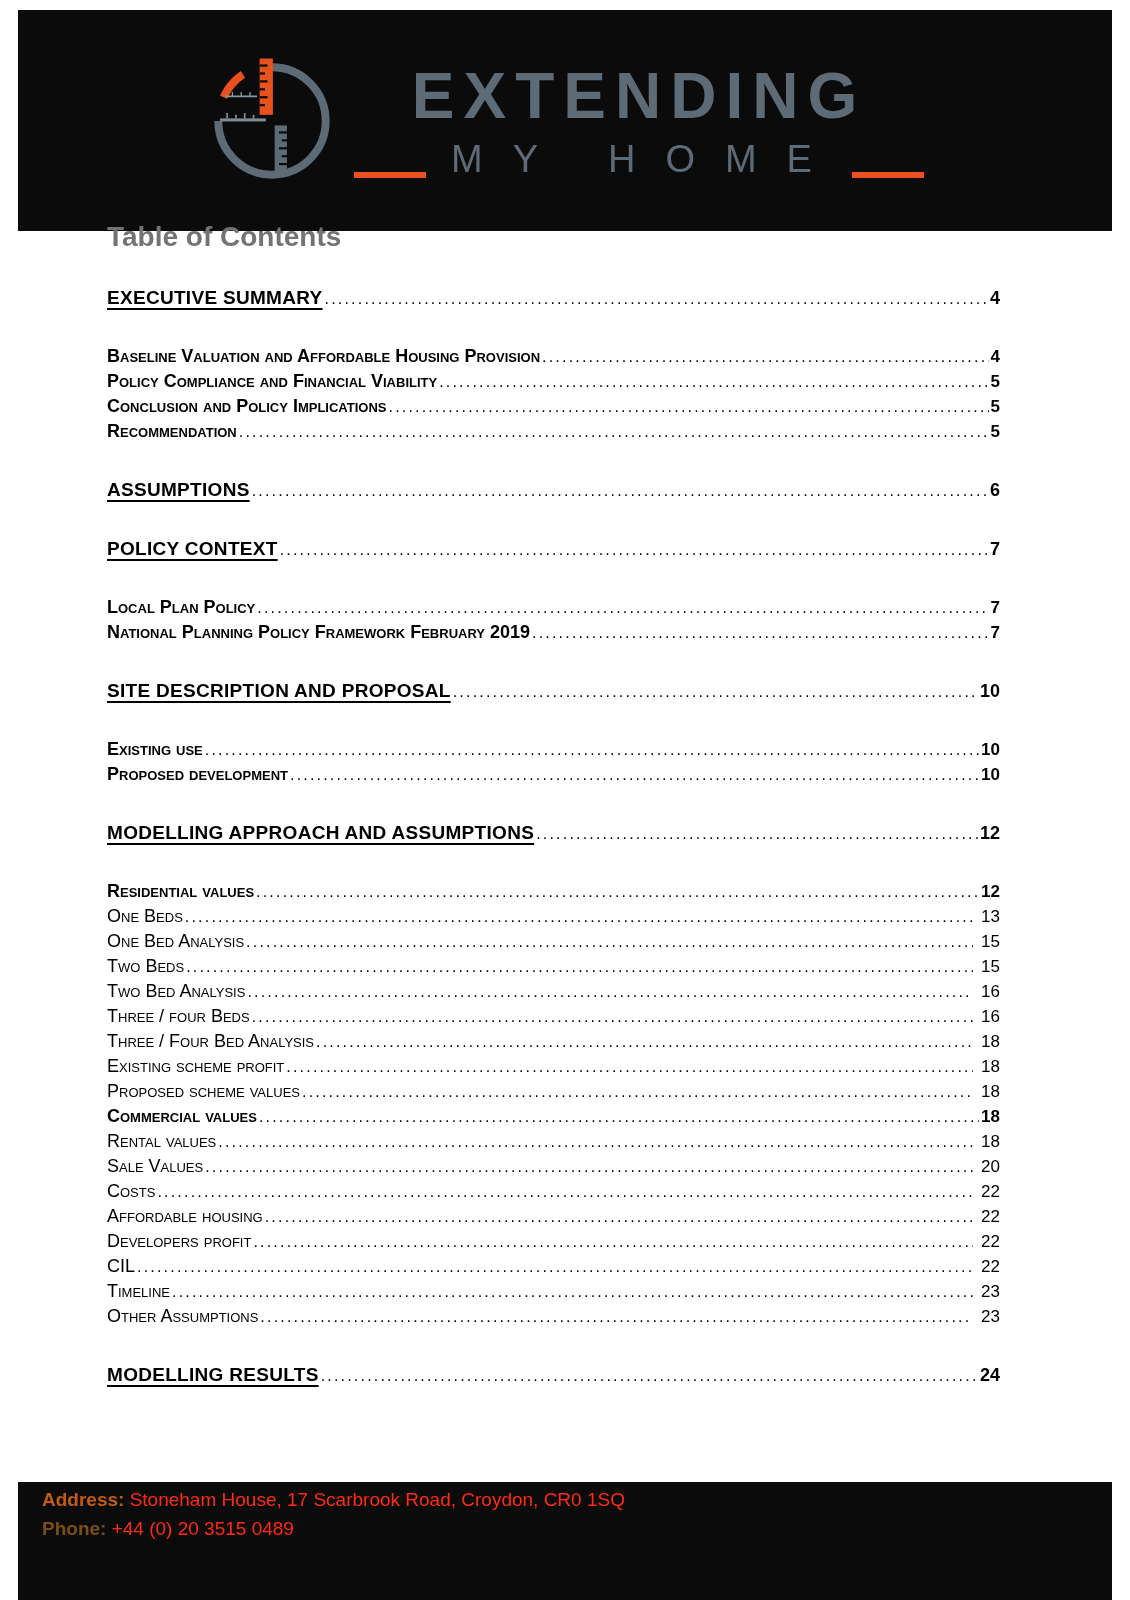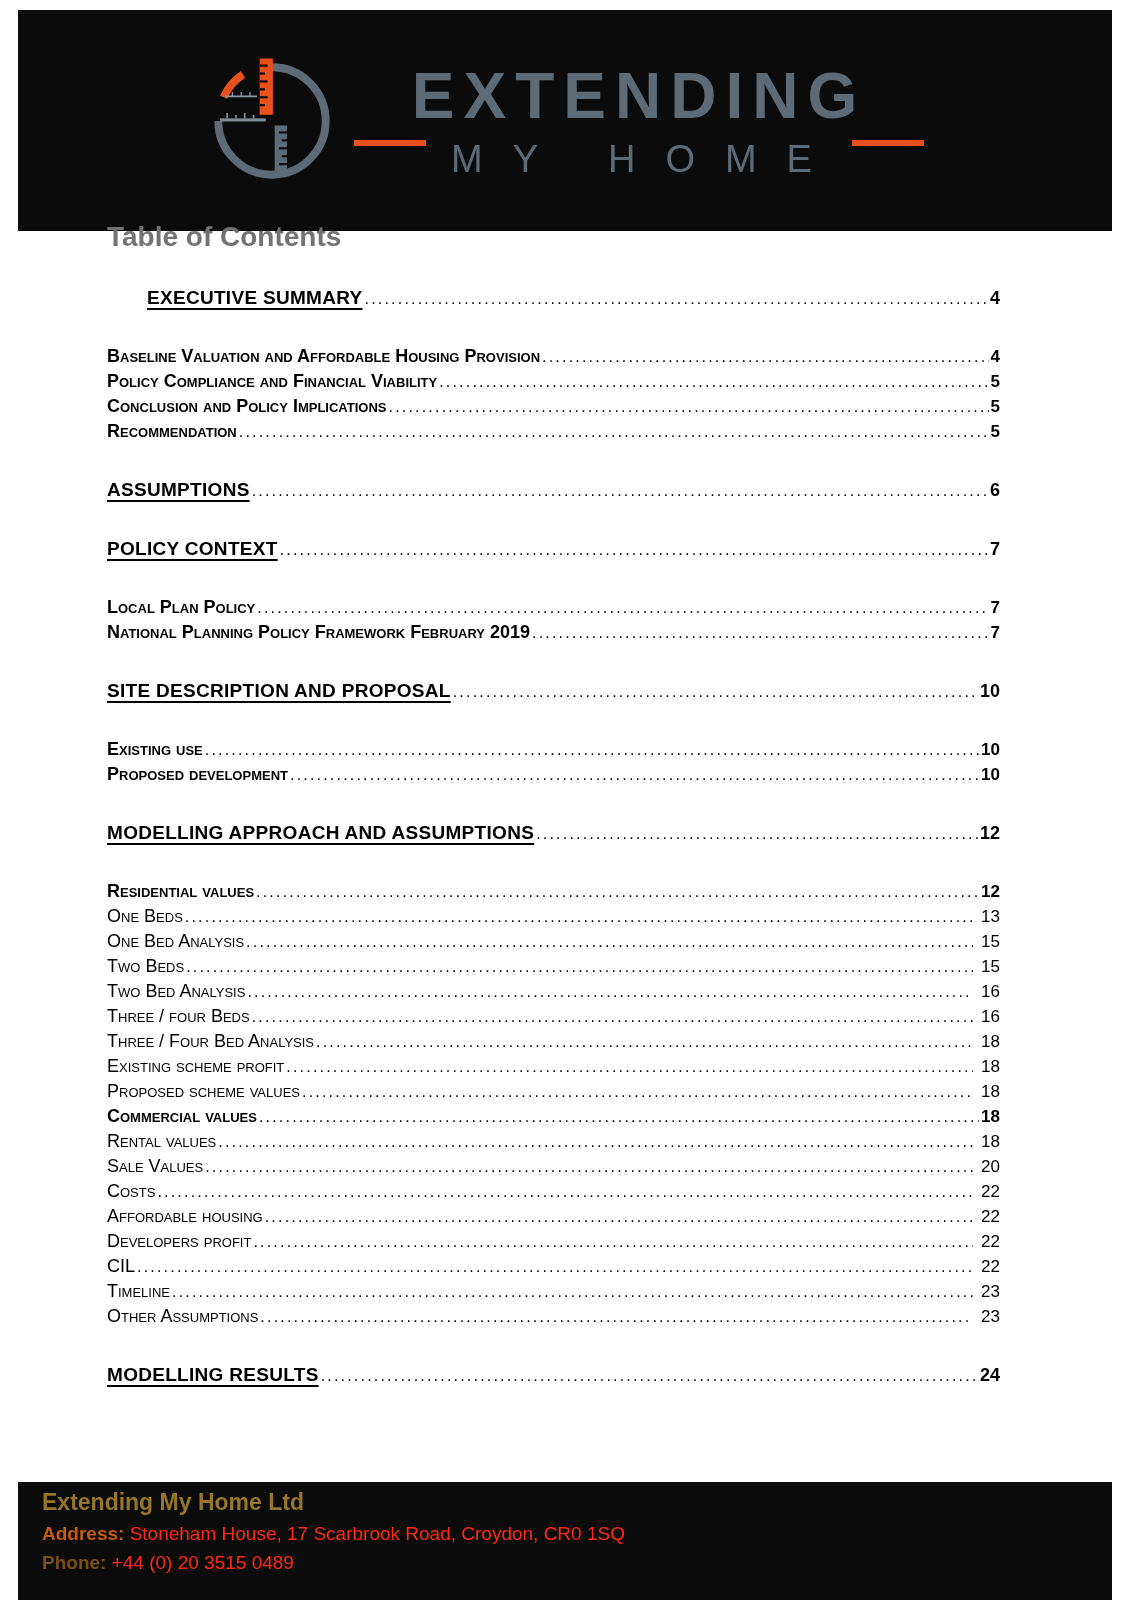--- a/index.html
+++ b/index.html
@@ -18,39 +18,39 @@
     background: #0b0b0b;
     display: flex; align-items: center; justify-content: center;
   }
   .logo { display: flex; align-items: center; gap: 16px; }
   .logo-icon { width: 132px; height: 132px; flex: 0 0 auto; }
   .logo-text { display: flex; flex-direction: column; align-items: center; }
   .logo-main {
     font-size: 64px; font-weight: bold; letter-spacing: 9px;
     color: #5d6b77; line-height: 1; white-space: nowrap;
   }
-  .logo-sub-row { display: flex; align-items: flex-start; gap: 10px; margin-top: 12px; }
+  .logo-sub-row { display: flex; align-items: flex-end; gap: 10px; margin-top: 12px; }
   .logo-dash { width: 72px; height: 6px; background: #e8501e; }
   .logo-sub {
     font-size: 38px; font-weight: normal; letter-spacing: 30px; text-indent: 15px;
     color: #5d6b77; line-height: 1; white-space: nowrap;
   }
 
   
   .toc { position: absolute; top: 222px; left: 107px; right: 130px; }
   .toc-title {
     color: #737373; font-size: 28px; font-weight: bold;
     margin: 0 0 32px 0; line-height: 1.1;
   }
   .toc-entry {
     display: flex; align-items: baseline;
     line-height: 25px; color: #000;
   }
   .toc-entry.level1 { margin: 33px 0; }
-  .toc-list > .toc-entry.level1:first-child { margin-top: 26px; margin-left: 40px; }
+  .toc-list > .toc-entry.level1:first-child { margin-top: 26px; }
   .level1 .toc-label {
     font-size: 19px; font-weight: bold; letter-spacing: 0.3px;
     text-decoration: underline; text-decoration-thickness: 2px; text-underline-offset: 4px;
     white-space: nowrap;
   }
   .level1 .toc-page { font-weight: bold; font-size: 18px; }
   .level2 .toc-label { font-size: 18px; font-weight: bold; font-variant: small-caps; white-space: nowrap; }
   .level2 .toc-page { font-weight: bold; font-size: 17px; }
   .level3 .toc-label { font-size: 18px; font-variant: small-caps; white-space: nowrap; }
   .level3 .toc-page { font-size: 17px; margin-left: 6px; }
@@ -290,21 +290,20 @@
       </div>
       <div class="toc-entry level1">
         <span class="toc-label">MODELLING RESULTS</span>
         <span class="toc-dots"></span>
         <span class="toc-page">24</span>
       </div>
     </div>
 </main>
 
 <footer class="footer-bar">
-  <div class="footer-company">Extending My Home Ltd</div>
   <div class="footer-line">
     <span class="footer-label">Address:</span>
     <span class="footer-value">Stoneham House, 17 Scarbrook Road, Croydon, CR0 1SQ</span>
   </div>
   <div class="footer-line">
     <span class="footer-label footer-label-phone">Phone:</span>
     <span class="footer-value">+44 (0) 20 3515 0489</span>
   </div>
 </footer>
 

